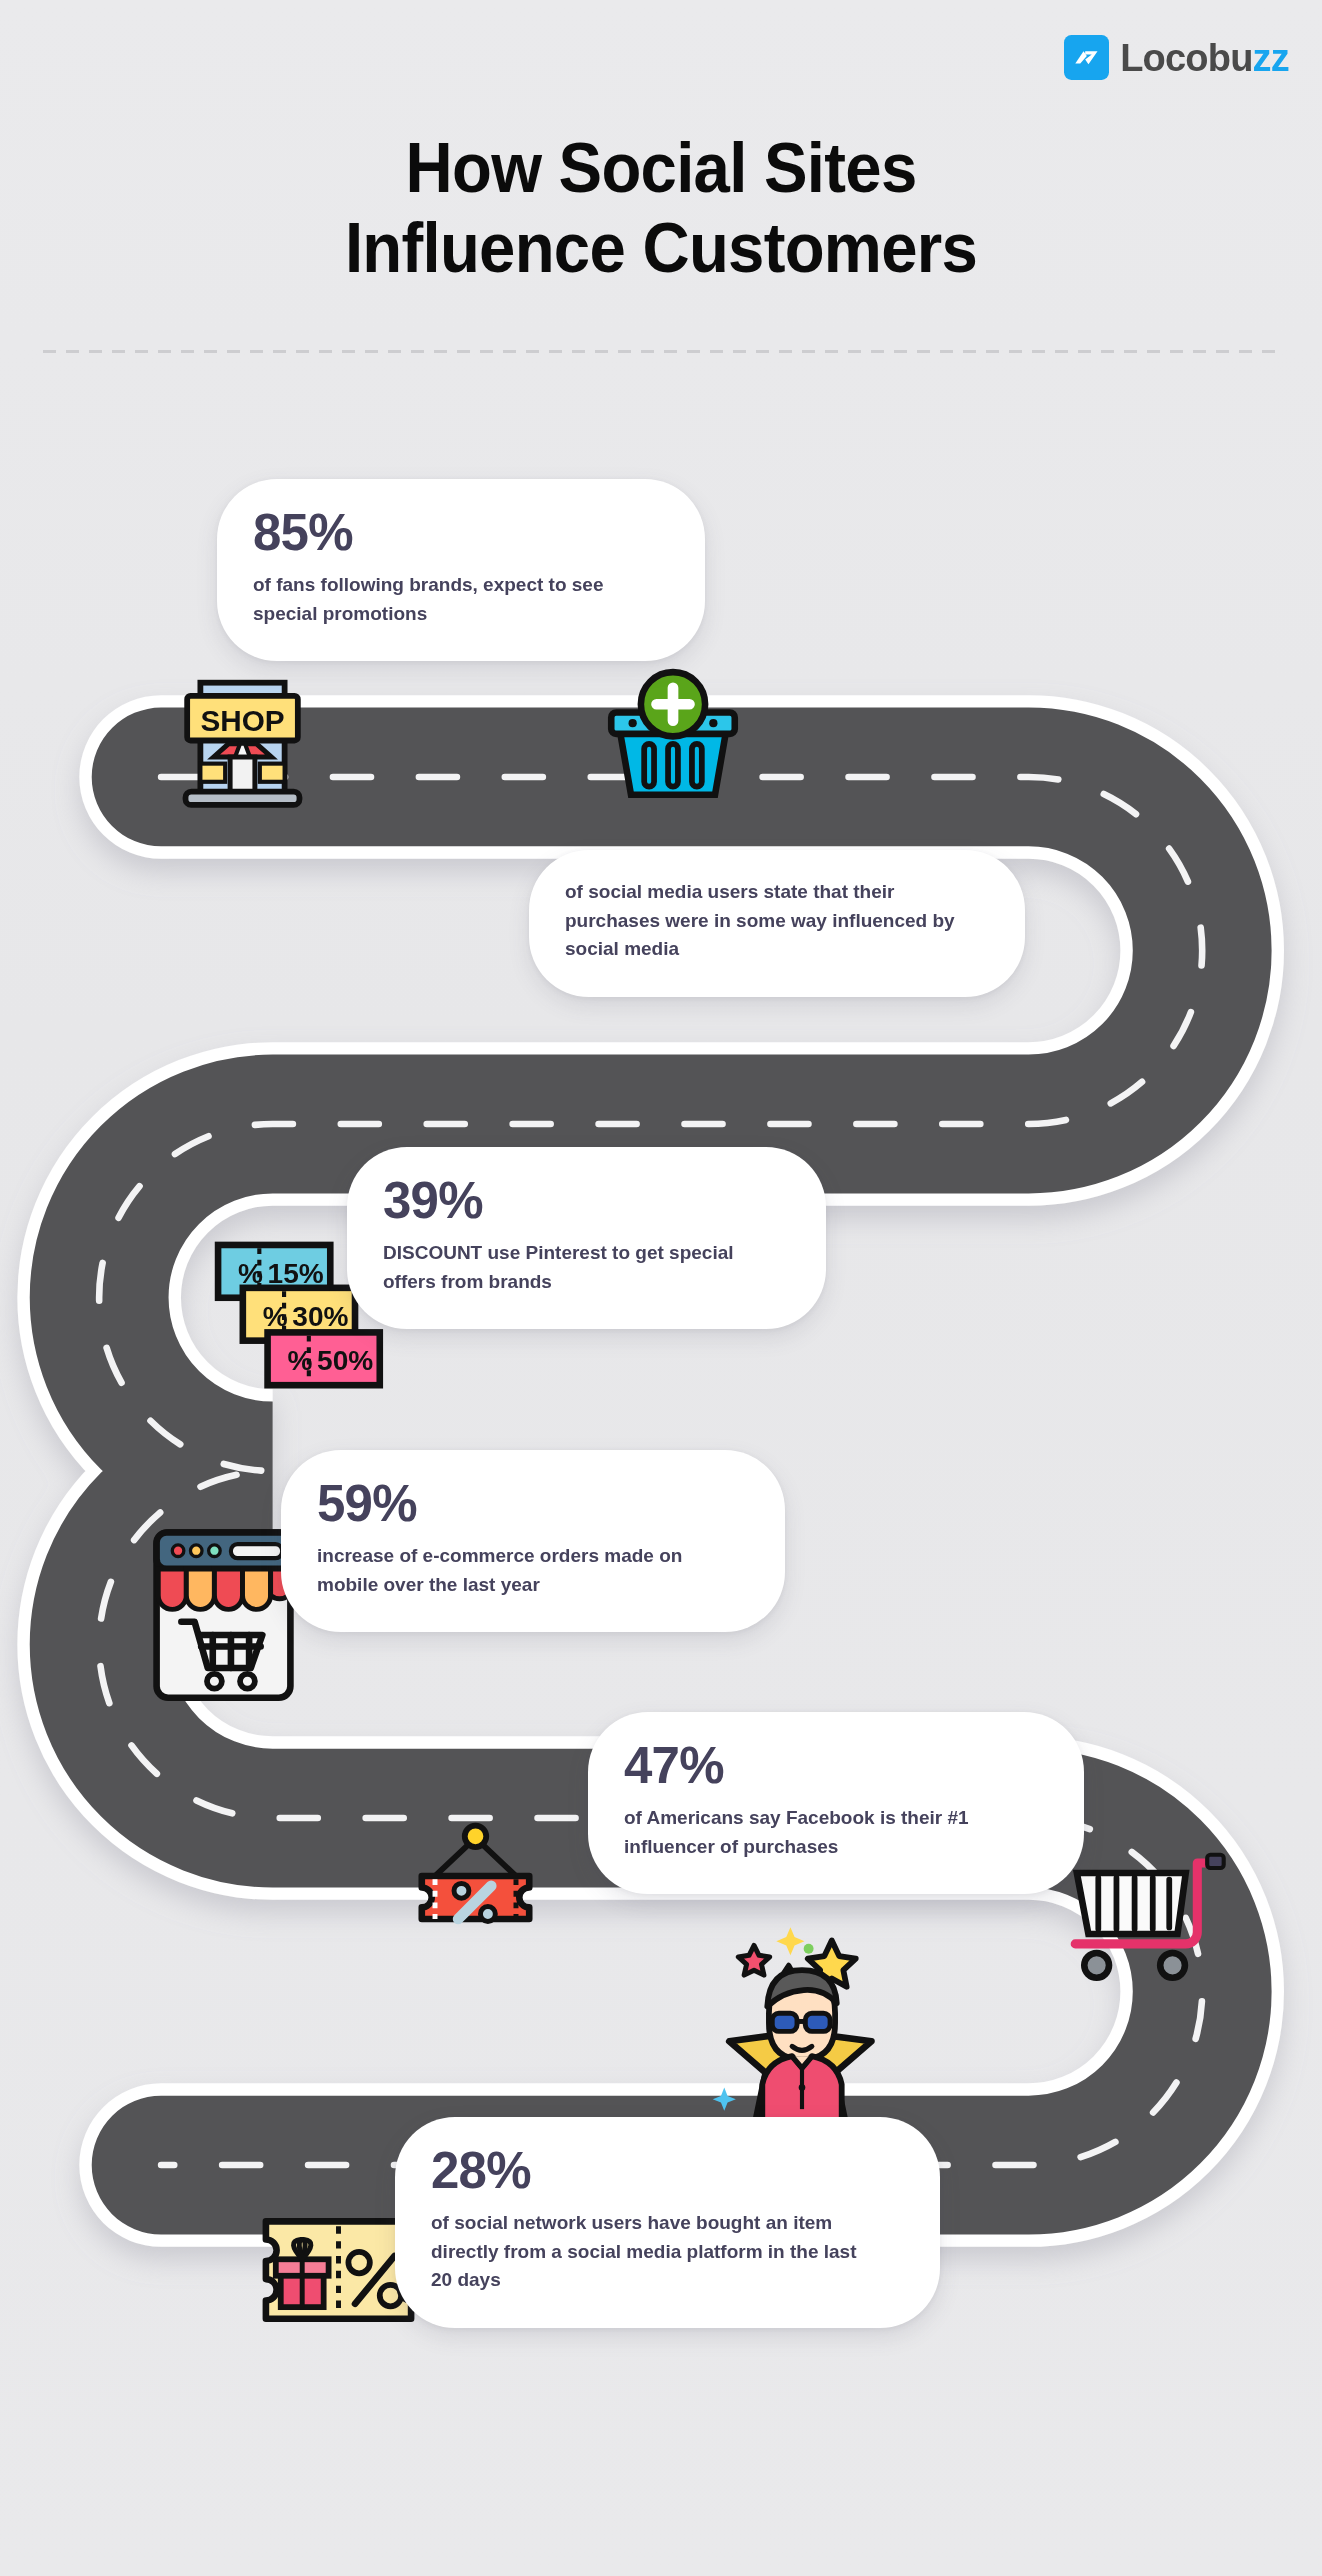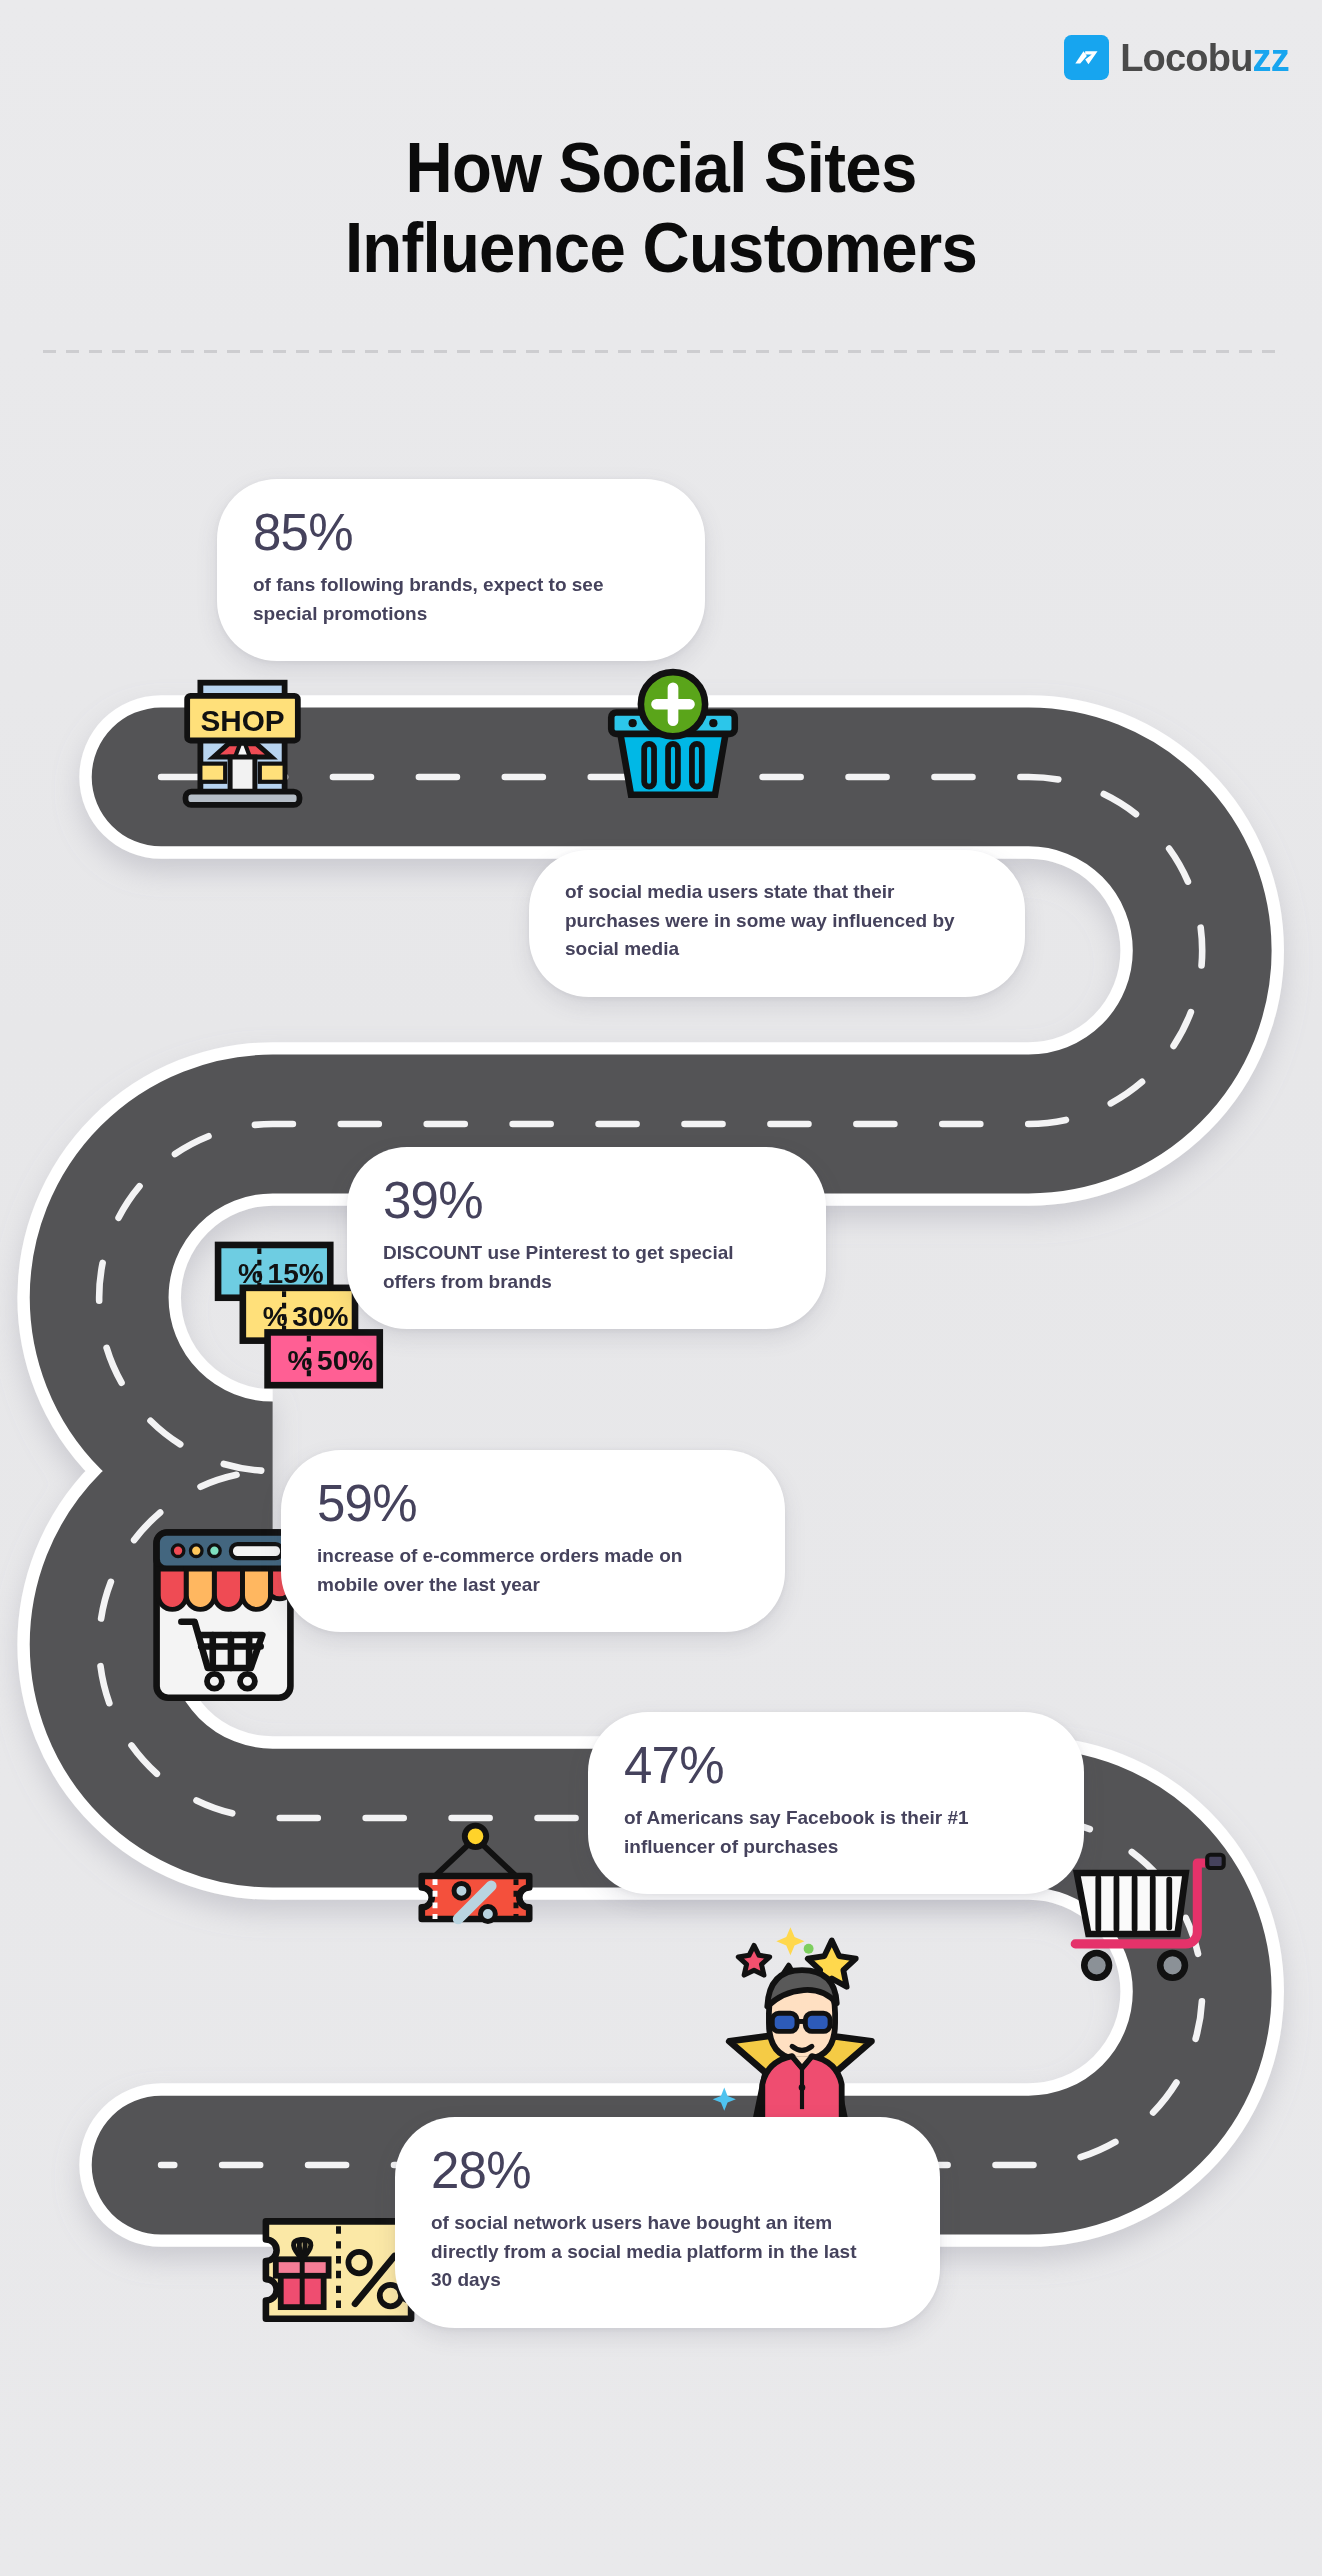--- a/index.html
+++ b/index.html
@@ -63,21 +63,21 @@
   
   .stat-card {
     position: absolute;
     background: #ffffff;
     border-radius: 60px;
     padding: 28px 36px 33px 36px;
     box-shadow: 0 8.3px 21.5px rgba(80,80,100,.13), 0 1.7px 5px rgba(80,80,100,.07);
   }
   .stat-value {
     font-size: 51px;
-    font-weight: 400;
+    font-weight: 700;
     color: #45425c;
     line-height: 1;
     margin-bottom: 13.2px;
     letter-spacing: -0.8px;
   }
   .stat-desc {
     font-family: "Liberation Sans Narrow","Liberation Sans", sans-serif;
     font-size: 19px;
     font-weight: 600;
     color: #45425c;
@@ -333,17 +333,17 @@
     <div class="stat-desc">increase of e-commerce orders made on mobile over the last year</div>
   </div>
 
   <div class="stat-card" id="card-47">
     <div class="stat-value">47%</div>
     <div class="stat-desc">of Americans say Facebook is their #1 influencer of purchases</div>
   </div>
 
   <div class="stat-card" id="card-28">
     <div class="stat-value">28%</div>
-    <div class="stat-desc">of social network users have bought an item directly from a social media platform in the last 30 days</div>
+    <div class="stat-desc">of social network users have bought an item directly from a social media platform in the last 20 days</div>
   </div>
 
 </div>
 
 
 </body></html>

